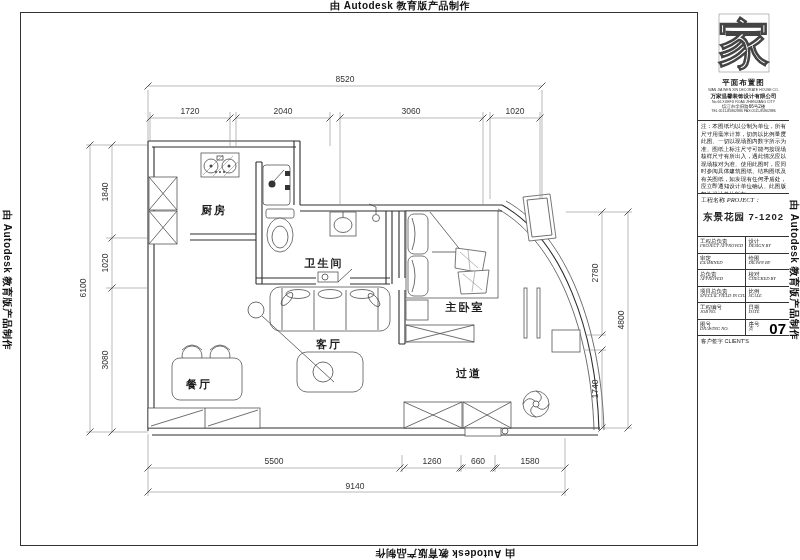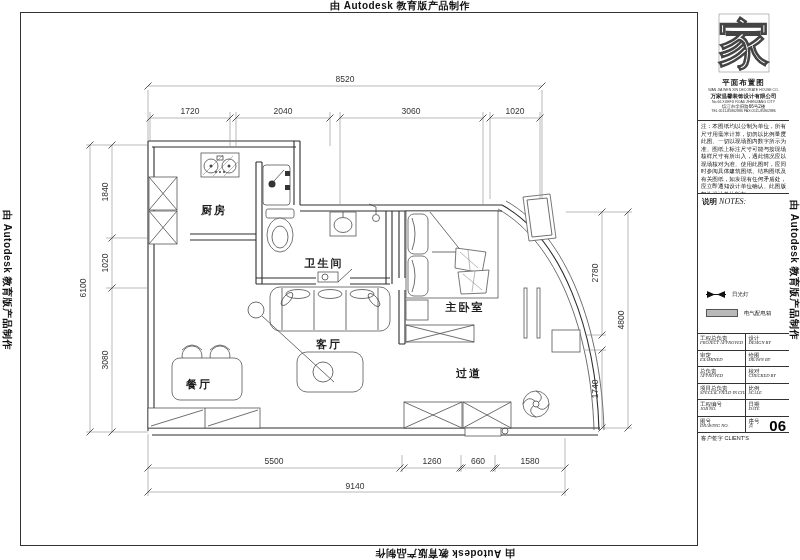--- a/index.html
+++ b/index.html
@@ -315,39 +315,27 @@
     <div style="font-size:5.5px;font-weight:bold;margin-top:1px;">万家温馨装饰设计有限公司</div>
     <div style="font-size:3.5px;color:#333;">No.66 XUEFU ROAD ZHENJIANG CITY</div>
     <div style="font-size:4.5px;">镇江市学府路66号2楼</div>
     <div style="font-size:3.5px;color:#333;">TEL:0511-85862886  FAX:0511-85862886</div>
   </div>
 
   <div class="sec" id="sec-notes">
     <div id="notes-par">注：本图纸均以公制为单位，所有尺寸用毫米计算，切勿以比例量度此图。一切以现场图内数字所示为准。图纸上标注尺寸可能与按现场核样尺寸有所出入，遇此情况应以现场核对为准。使用此图时，应同时参阅具体建筑图纸、结构图纸及有关图纸，如发现有任何矛盾处，应立即通知设计单位确认。此图版权为设计单位所有。</div>
   </div>
 
-  <div class="sec" id="sec-legend">
-    <div class="nh">
-      <span>说明</span>
-      <i>NOTES:</i>
-    </div>
-    <div class="leg-row" style="top:96px;">
-      <svg width="20" height="9" viewBox="0 0 20 9">
-        <polygon points="1,1 9,4.5 1,8" fill="#111"></polygon>
-            <polygon points="19,1 11,4.5 19,8" fill="#111"></polygon>
-        <line x1="0" y1="4.5" x2="20" y2="4.5" stroke="#111" stroke-width="1"></line>
-      </svg>
-      <span class="leg-label">日光灯</span>
-    </div>
-    <div class="leg-row" style="top:115px;">
-      <span class="leg-bar"></span>
-      <span class="leg-label">电气配电箱</span>
-    </div>
+
+  <div class="sec sec-name">
+    <div class="tb-label">
+      <span>工程名称 </span><i>PROJECT：</i>
+    </div>
+    <div class="tb-value">东景花园 7-1202</div>
   </div>
-
 
 
   <div class="sec" id="sec-table">
     <div class="trow">
       <div class="tcell l">
             <div class="cn">工程总负责</div>
             <div class="en">PROJECT APPROVED</div>
           </div>
       <div class="tcell r">
             <div class="cn">设计</div>
@@ -395,21 +383,21 @@
           </div>
     </div>
     <div class="trow">
       <div class="tcell l">
             <div class="cn">图号</div>
             <div class="en">DRAWING NO.</div>
           </div>
       <div class="tcell r">
             <div class="cn">序号</div>
             <div class="en">页</div>
-        <div class="pagenum">06</div>
+        <div class="pagenum">07</div>
       </div>
     </div>
   </div>
 
   <div class="sec" id="sec-client">
     <div class="tb-label" style="font-size:5.5px;">客户签字 CLIENT'S</div>
   </div>
 </div>
 
 </div>

